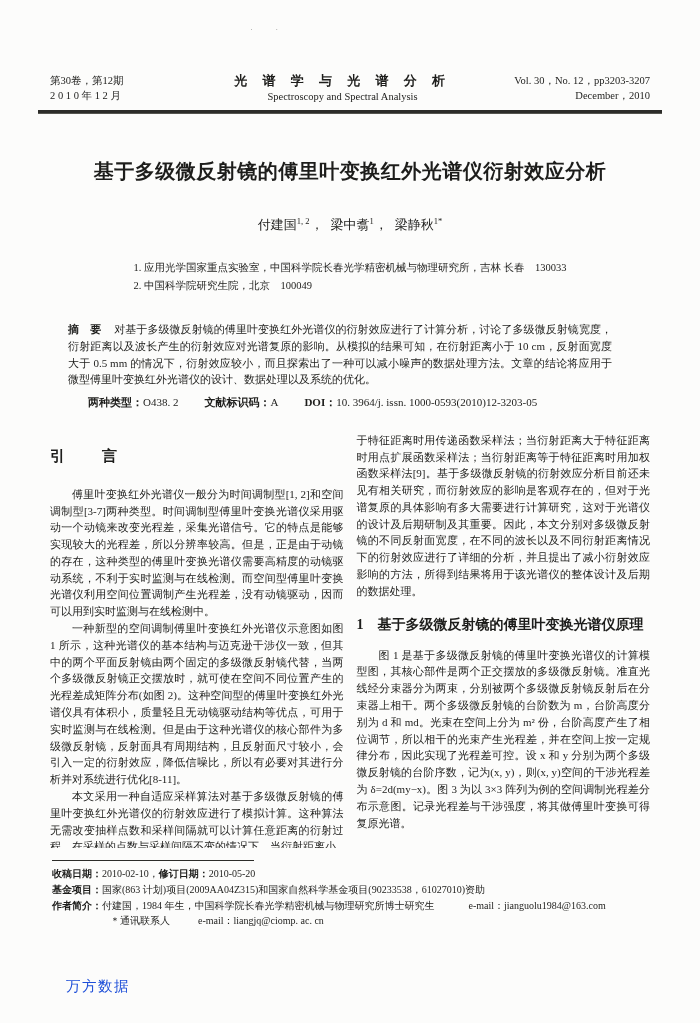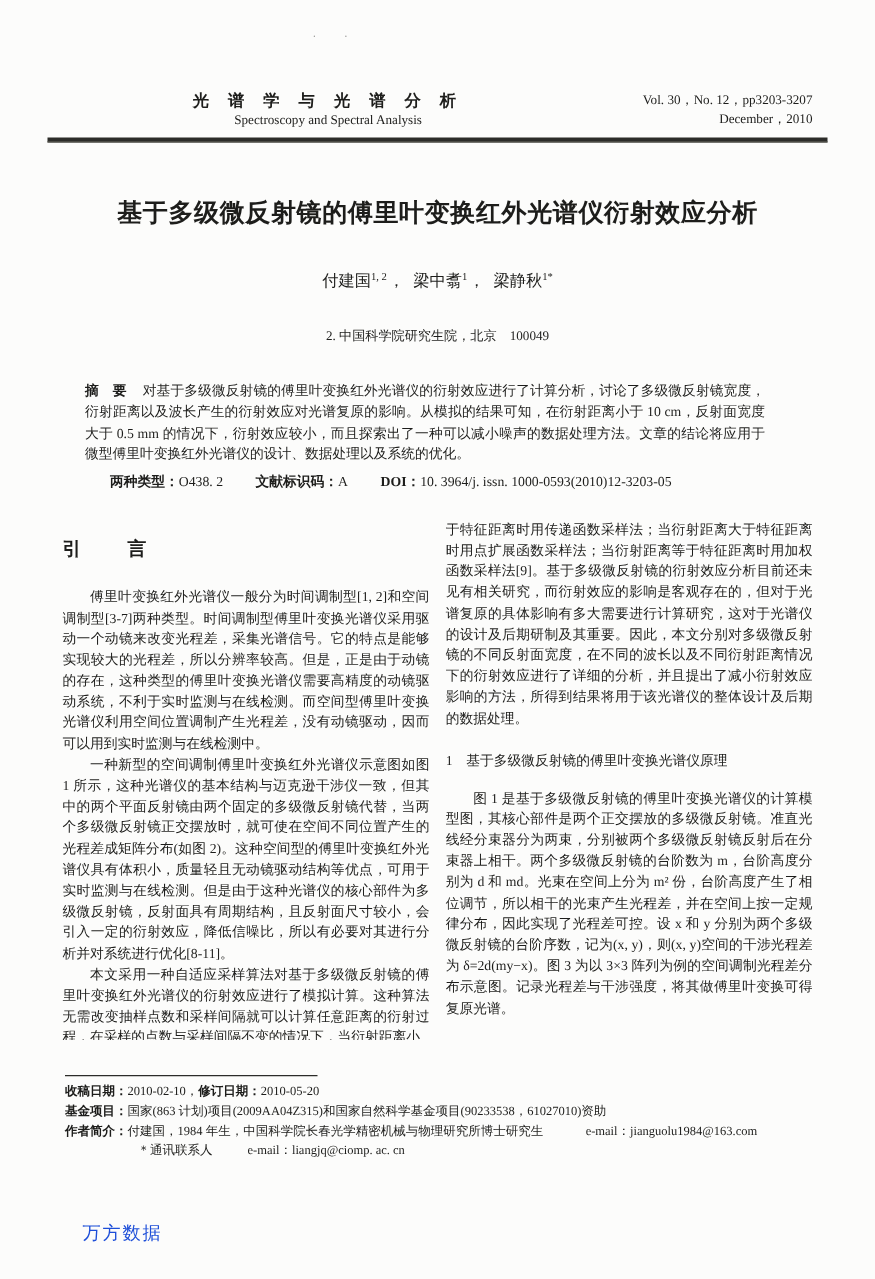--- a/index.html
+++ b/index.html
@@ -65,21 +65,21 @@
     margin-top:22px;height:416px;overflow:hidden;
   }
   .col{flex:1;font-size:11px;line-height:16.8px;text-align:justify;}
   .col p{margin:0;}
   .col p.indent{text-indent:2em;}
   .intro-h{
     font-size:15px;font-weight:700;letter-spacing:11px;
     margin:14px 0 20px 0;line-height:20px;
   }
   .sec-h{
-    font-size:11px;font-weight:400;
+    font-size:14px;font-weight:700;
     margin:15px 0 12px 0;line-height:20px;
     padding-left:1.65em;text-indent:-1.65em;
   }
   
   .footnotes{
     position:absolute;left:52px;right:38px;top:860px;
     font-size:10px;line-height:15.8px;
   }
   .fn-rule{width:202px;border-top:1.5px solid #2c2c29;margin-bottom:5px;}
   .fn-line b{font-weight:700;}
@@ -94,40 +94,45 @@
   }
 </style>
 </head>
 <body>
 
 <div class="page">
 
   <div class="top-mark">· ·</div>
 
   <header class="journal-header">
+    <div class="jh-left">
+      <div>第30卷，第12期</div>
+      <div>2 0 1 0 年 1 2 月</div>
+    </div>
     <div class="jh-center">
       <div class="jh-cn">光 谱 学 与 光 谱 分 析</div>
       <div class="jh-en">Spectroscopy and Spectral Analysis</div>
     </div>
     <div class="jh-right">
       <div>Vol. 30，No. 12，pp3203-3207</div>
       <div>December，2010</div>
     </div>
   </header>
 
   <div class="header-rule"></div>
 
   <h1 class="title">基于多级微反射镜的傅里叶变换红外光谱仪衍射效应分析</h1>
 
   <div class="authors">
     <span><span>付建国</span><sup class="sup">1, 2</sup></span><span class="sep">，</span><span><span>梁中翥</span><sup class="sup">1</sup></span><span class="sep">，</span><span><span>梁静秋</span><sup class="sup">1*</sup></span>
   </div>
 
   <div class="affil-wrap">
     <div class="affils">
+      <div>1. 应用光学国家重点实验室，中国科学院长春光学精密机械与物理研究所，吉林 长春　130033</div>
       <div>2. 中国科学院研究生院，北京　100049</div>
     </div>
   </div>
 
   <p class="abstract"><b class="lbl">摘　要</b><span>对基于多级微反射镜的傅里叶变换红外光谱仪的衍射效应进行了计算分析，讨论了多级微反射镜宽度，衍射距离以及波长产生的衍射效应对光谱复原的影响。从模拟的结果可知，在衍射距离小于 10 cm，反射面宽度大于 0.5 mm 的情况下，衍射效应较小，而且探索出了一种可以减小噪声的数据处理方法。文章的结论将应用于微型傅里叶变换红外光谱仪的设计、数据处理以及系统的优化。</span></p>
 
 
   <div class="meta">
     <b>两种类型：</b><span class="mv">O438. 2</span><b>文献标识码：</b><span class="mv">A</span><b>DOI：</b><span>10. 3964/j. issn. 1000-0593(2010)12-3203-05</span>
   </div>

